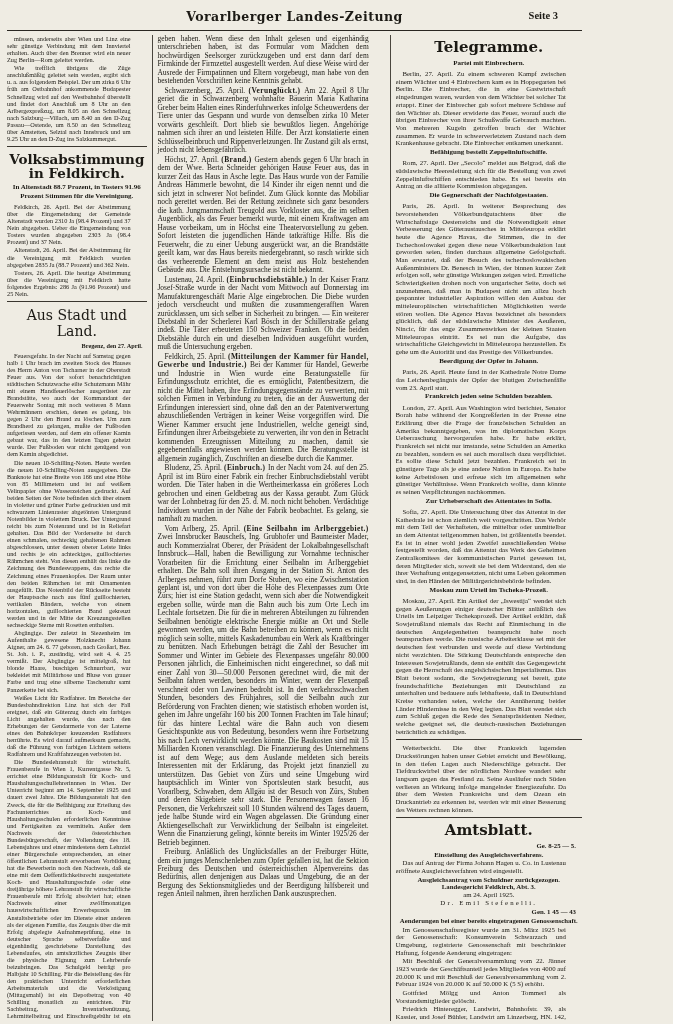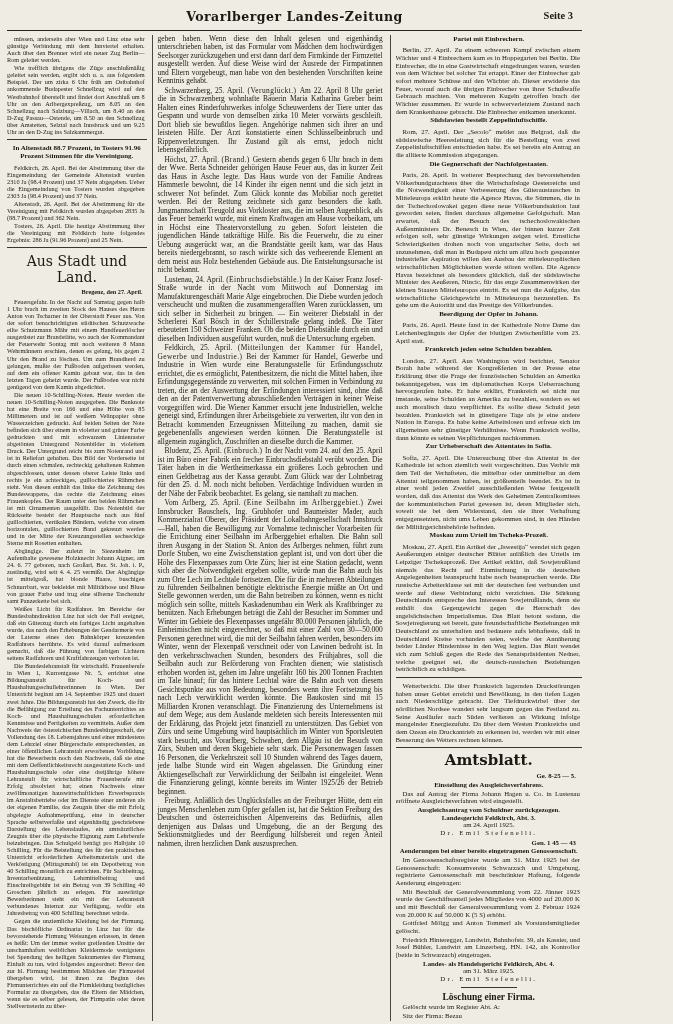--- a/index.html
+++ b/index.html
@@ -9,32 +9,32 @@
     font-family:"Liberation Serif","DejaVu Serif",serif;
     color:#1b1914;
   }
   .page{width:589px;height:1024px;position:relative;box-sizing:border-box;padding:6px 7px 0 7px;}
   
   .hdr{position:relative;height:24px;border-bottom:1.6px solid #2a2722;}
   .masthead{
     position:absolute;left:0;right:0;top:3px;text-align:center;
     font-family:"DejaVu Serif",serif;font-weight:700;font-size:12.5px;letter-spacing:.5px;
   }
-  .pagelabel{position:absolute;right:9px;top:4px;font-weight:700;font-size:10.5px;}
+  .pagelabel{position:absolute;right:24px;top:4px;font-weight:700;font-size:10.5px;}
   
   .cols{display:flex;align-items:stretch;height:986px;overflow:hidden;margin-top:4px;}
   .vrule{width:1px;background:#4a463e;margin:0 5px;}
   .col{overflow:hidden;}
   .col1{width:161px;font-size:6.25px;line-height:1.13;}
   .col2{width:262px;font-size:7.45px;line-height:1.14;}
   .col3{width:215px;font-size:6.8px;line-height:1.13;}
-  p.para{margin:0 2px 1px 0;text-align:justify;text-indent:7px;}
+  p.para{margin:0 16px 1px 0;text-align:justify;text-indent:7px;}
   p.nop{text-indent:0;}
   .lead{font-weight:400;}
-  .tag{font-weight:400;letter-spacing:.4px;}
+  .tag{font-weight:700;letter-spacing:.4px;}
   .head1{
     font-family:"DejaVu Serif",serif;font-weight:700;text-align:center;
     font-size:13.5px;margin:5px 0 3px 0;line-height:1.05;
   }
   .head1.big{font-size:15px;}
   .subhead{font-weight:700;text-align:center;font-size:7px;margin:0 0 3px 0;line-height:1.2;}
   .sectionhead{
     font-family:"DejaVu Serif",serif;font-weight:400;text-align:center;
     font-size:14px;margin:6px 0 2px 0;
   }
@@ -54,20 +54,21 @@
 <div class="page">
   <div class="hdr">
     <div class="masthead">Vorarlberger Landes-Zeitung</div>
     <div class="pagelabel">Seite 3</div>
   </div>
   <div class="cols">
     <div class="col col1" id="col1">
         <p class="para">müssen, anderseits aber Wien und Linz eine sehr günstige Verbindung mit dem Innviertel erhalten. Auch über den Brenner wird ein neuer Zug Berlin—Rom geleitet werden.</p>
         <p class="para">Wie trefflich übrigens die Züge anschlußmäßig geleitet sein werden, ergibt sich u. a. aus folgendem Beispiel. Der um zirka 6 Uhr früh am Ostbahnhof ankommende Budapester Schnellzug wird auf den Westbahnhof überstellt und findet dort Anschluß um 8 Uhr an den Arlbergexpreßzug, um 8.05 an den Schnellzug nach Salzburg—Villach, um 8.40 an den D-Zug Passau—Ostende, um 8.50 an den Schnellzug über Amstetten, Selztal nach Innsbruck und um 9.25 Uhr an den D-Zug ins Salzkammergut.</p>
         <div class="rule"></div>
+        <div class="head1">Volksabstimmung in Feldkirch.</div>
         <div class="subhead">In Altenstadt 88.7 Prozent, in Tosters 91.96 Prozent Stimmen für die Vereinigung.</div>
         <p class="para"><span class="lead">Feldkirch, 26. April. </span>Bei der Abstimmung über die Eingemeindung der Gemeinde Altenstadt wurden 2310 Ja (98.4 Prozent) und 37 Nein abgegeben. Ueber die Eingemeindung von Tosters wurden abgegeben 2303 Ja (98.4 Prozent) und 37 Nein.</p>
         <p class="para"><span class="lead">Altenstadt, 26. April. </span>Bei der Abstimmung für die Vereinigung mit Feldkirch wurden abgegeben 2835 Ja (88.7 Prozent) und 362 Nein.</p>
         <p class="para"><span class="lead">Tosters, 26. April. </span>Die heutige Abstimmung über die Vereinigung mit Feldkirch hatte folgendes Ergebnis: 286 Ja (91.96 Prozent) und 25 Nein.</p>
         <div class="rule"></div>
         <div class="sectionhead">Aus Stadt und Land.</div>
         <div class="dateline">Bregenz, den 27. April.</div>
         <p class="para"><span class="lead">Feuersgefahr. </span>In der Nacht auf Samstag gegen halb 1 Uhr brach im zweiten Stock des Hauses des Herrn Anton von Tscharner in der Oberstadt Feuer aus. Von der sofort benachrichtigten städtischen Schutzwache eilte Schutzmann Mähr mit einem Handfeuerlöscher ausgerüstet zur Brandstätte, wo auch der Kommandant der Feuerwehr Sontag mit noch weiteren 8 Mann Wehrmännern erschien, denen es gelang, bis gegen 2 Uhr den Brand zu löschen. Um zum Brandherd zu gelangen, mußte der Fußboden aufgerissen werden, auf dem ein offener Kamin gebaut war, das in den letzten Tagen geheizt wurde. Der Fußboden war nicht genügend von dem Kamin abgedichtet.</p>
         <p class="para"><span class="lead">Die neuen 10-Schilling-Noten. </span>Heute werden die neuen 10-Schilling-Noten ausgegeben. Die Banknote hat eine Breite von 166 und eine Höhe von 85 Millimetern und ist auf weißem Velinpapier ohne Wasserzeichen gedruckt. Auf beiden Seiten der Note befinden sich über einem in violetter und grüner Farbe gedruckten und mit schwarzem Linienraster abgetönten Untergrund Notenbilder in violettem Druck. Der Untergrund reicht bis zum Notenrand und ist in Reliefart gehalten. Das Bild der Vorderseite ist durch einen schmalen, rechteckig gehaltenen Rahmen abgeschlossen, unter dessen oberer Leiste links und rechts je ein achteckiges, guillochiertes Rähmchen steht. Von diesen enthält das linke die Zeichnung des Bundeswappens, das rechte die Zeichnung eines Frauenkopfes. Der Raum unter den beiden Rähmchen ist mit Ornamenten ausgefüllt. Das Notenbild der Rückseite besteht der Hauptsache nach aus fünf guillochierten, vertikalen Bändern, welche von einem horizontalen, guillochierten Band gekreuzt werden und in der Mitte der Kreuzungsstellen sechseckige Sterne mit Rosetten enthalten.</p>
         <p class="para"><span class="lead">Abgängige. </span>Der zuletzt in Siezenheim im Aufenthalte gewesene Holzknecht Johann Aigner, am 24. 6. 77 geboren, nach Großarl, Bez. St. Joh. i. P., zuständig, wird seit 4. 4. 25 vermißt. Der Abgängige ist mittelgroß, hat blonde Haare, buschigen Schnurrbart, war bekleidet mit Militärhose und Bluse von grauer Farbe und trug eine silberne Taschenuhr samt Panzerkette bei sich.</p>
@@ -81,23 +82,24 @@
         <p class="para"><span class="lead">Schwarzenberg, 25. April. </span><span class="tag">(Verunglückt.) </span>Am 22. April 8 Uhr geriet die in Schwarzenberg wohnhafte Bäuerin Maria Katharina Greber beim Halten eines Rinderfuhrwerkes infolge Scheuwerdens der Tiere unter das Gespann und wurde von demselben zirka 10 Meter vorwärts geschleift. Dort blieb sie bewußtlos liegen. Angehörige nahmen sich ihrer an und leisteten Hilfe. Der Arzt konstatierte einen Schlüsselbeinbruch und Rippenverletzungen. Ihr Zustand gilt als ernst, jedoch nicht lebensgefährlich.</p>
         <p class="para"><span class="lead">Höchst, 27. April. </span><span class="tag">(Brand.) </span>Gestern abends gegen 6 Uhr brach in dem der Wwe. Berta Schneider gehörigen Hause Feuer aus, das in kurzer Zeit das Haus in Asche legte. Das Haus wurde von der Familie Andreas Hämmerle bewohnt, die 14 Kinder ihr eigen nennt und die sich jetzt in schwerer Not befindet. Zum Glück konnte das Mobiliar noch gerettet werden. Bei der Rettung zeichnete sich ganz besonders die kath. Jungmannschaft Treugold aus Vorkloster aus, die im selben Augenblick, als das Feuer bemerkt wurde, mit einem Kraftwagen am Hause vorbeikam, um in Höchst eine Theatervorstellung zu geben. Sofort leisteten die jugendlichen Hände tatkräftige Hilfe. Bis die Feuerwehr, die zu einer Uebung ausgerückt war, an die Brandstätte geeilt kam, war das Haus bereits niedergebrannt, so rasch wirkte sich das verheerende Element an dem meist aus Holz bestehenden Gebäude aus. Die Entstehungsursache ist nicht bekannt.</p>
         <p class="para"><span class="lead">Lustenau, 24. April. </span><span class="tag">(Einbruchsdiebstähle.) </span>In der Kaiser Franz Josef-Straße wurde in der Nacht vom Mittwoch auf Donnerstag im Manufakturengeschäft Marie Alge eingebrochen. Die Diebe wurden jedoch verscheucht und mußten die zusammengerafften Waren zurücklassen, um sich selber in Sicherheit zu bringen. — Ein weiterer Diebstahl in der Scherlerei Karl Bösch in der Schillerstraße gelang indeß. Die Täter erbeuteten 150 Schweizer Franken. Ob die beiden Diebstähle durch ein und dieselben Individuen ausgeführt wurden, muß die Untersuchung ergeben.</p>
         <p class="para"><span class="lead">Feldkirch, 25. April. </span><span class="tag">(Mitteilungen der Kammer für Handel, Gewerbe und Industrie.) </span>Bei der Kammer für Handel, Gewerbe und Industrie in Wien wurde eine Beratungsstelle für Erfindungsschutz errichtet, die es ermöglicht, Patentbesitzern, die nicht die Mittel haben, ihre Erfindungsgegenstände zu verwerten, mit solchen Firmen in Verbindung zu treten, die an der Auswertung der Erfindungen interessiert sind, ohne daß den an der Patentverwertung abzuschließenden Verträgen in keiner Weise vorgegriffen wird. Die Wiener Kammer ersucht jene Industriellen, welche geneigt sind, Erfindungen ihrer Arbeitsgebiete zu verwerten, ihr von den in Betracht kommenden Erzeugnissen Mitteilung zu machen, damit sie gegebenenfalls angewiesen werden können. Die Beratungsstelle ist allgemein zugänglich, Zuschriften an dieselbe durch die Kammer.</p>
         <p class="para"><span class="lead">Bludenz, 25. April. </span><span class="tag">(Einbruch.) </span>In der Nacht vom 24. auf den 25. April ist im Büro einer Fabrik ein frecher Einbruchsdiebstahl verübt worden. Die Täter haben in die Wertheimerkassa ein größeres Loch gebrochen und einen Geldbetrag aus der Kassa geraubt. Zum Glück war der Lohnbetrag für den 25. d. M. noch nicht behoben. Verdächtige Individuen wurden in der Nähe der Fabrik beobachtet. Es gelang, sie namhaft zu machen.</p>
         <p class="para"><span class="lead">Vom Arlberg, 25. April. </span><span class="tag">(Eine Seilbahn im Arlberggebiet.) </span>Zwei Innsbrucker Bauschefs, Ing. Grubhofer und Baumeister Mader, auch Kommerzialrat Oberer, der Präsident der Lokalbahngesellschaft Innsbruck—Hall, haben die Bewilligung zur Vornahme technischer Vorarbeiten für die Errichtung einer Seilbahn im Arlberggebiet erhalten. Die Bahn soll ihren Ausgang in der Station St. Anton des Arlberges nehmen, führt zum Dorfe Stuben, wo eine Zwischenstation geplant ist, und von dort über die Höhe des Flexenpasses zum Orte Zürs; hier ist eine Station gedacht, wenn sich aber die Notwendigkeit ergeben sollte, würde man die Bahn auch bis zum Orte Lech im Lechtale fortsetzen. Die für die in mehreren Abteilungen zu führenden Seilbahnen benötigte elektrische Energie müßte an Ort und Stelle gewonnen werden, um die Bahn betreiben zu können, wenn es nicht möglich sein sollte, mittels Kaskadenumbau ein Werk als Kraftbringer zu benützen. Nach Erhebungen beträgt die Zahl der Besucher im Sommer und Winter im Gebiete des Flexenpasses ungefähr 80.000 Personen jährlich, die Einheimischen nicht eingerechnet, so daß mit einer Zahl von 30—50.000 Personen gerechnet wird, die mit der Seilbahn fahren werden, besonders im Winter, wenn der Flexenpaß verschneit oder von Lawinen bedroht ist. In den verkehrsschwachen Stunden, besonders des Frühjahres, soll die Seilbahn auch zur Beförderung von Frachten dienen; wie statistisch erhoben worden ist, gehen im Jahre ungefähr 160 bis 200 Tonnen Frachten im Tale hinauf; für das hintere Lechtal wäre die Bahn auch von diesem Gesichtspunkte aus von Bedeutung, besonders wenn ihre Fortsetzung bis nach Lech verwirklicht werden könnte. Die Baukosten sind mit 15 Milliarden Kronen veranschlagt. Die Finanzierung des Unternehmens ist auf dem Wege; aus dem Auslande meldeten sich bereits Interessenten mit der Erklärung, das Projekt jetzt finanziell zu unterstützen. Das Gebiet von Zürs und seine Umgebung wird hauptsächlich im Winter von Sportsleuten stark besucht, aus Vorarlberg, Schwaben, dem Allgäu ist der Besuch von Zürs, Stuben und deren Skigebiete sehr stark. Die Personenwagen fassen 16 Personen, die Verkehrszeit soll 10 Stunden während des Tages dauern, jede halbe Stunde wird ein Wagen abgelassen. Die Gründung einer Aktiengesellschaft zur Verwirklichung der Seilbahn ist eingeleitet. Wenn die Finanzierung gelingt, könnte bereits im Winter 1925/26 der Betrieb beginnen.</p>
         <p class="para"><span class="lead">Freiburg. </span>Anläßlich des Unglücksfalles an der Freiburger Hütte, dem ein junges Menschenleben zum Opfer gefallen ist, hat die Sektion Freiburg des Deutschen und österreichischen Alpenvereins das Bedürfnis, allen denjenigen aus Dalaas und Umgebung, die an der Bergung des Sektionsmitgliedes und der Beerdigung hilfsbereit und regen Anteil nahmen, ihren herzlichen Dank auszusprechen.</p>
       </div>
     <div class="vrule"></div>
     <div class="col col3" id="col3">
+        <div class="head1 big">Telegramme.</div>
         <div class="subhead">Partei mit Einbrechern.</div>
         <p class="para"><span class="lead">Berlin, 27. April. </span>Zu einem schweren Kampf zwischen einem Wächter und 4 Einbrechern kam es in Hoppegarten bei Berlin. Die Einbrecher, die in eine Gastwirtschaft eingedrungen waren, wurden von dem Wächter bei solcher Tat ertappt. Einer der Einbrecher gab sofort mehrere Schüsse auf den Wächter ab. Dieser erwiderte das Feuer, worauf auch die übrigen Einbrecher von ihrer Schußwaffe Gebrauch machten. Von mehreren Kugeln getroffen brach der Wächter zusammen. Er wurde in schwerverletztem Zustand nach dem Krankenhause gebracht. Die Einbrecher entkamen unerkannt.</p>
-        <div class="subhead">Südslawien bestellt Zeppelinluftschiffe.</div>
+        <div class="subhead">Befähigung bestellt Zeppelinluftschiffe.</div>
         <p class="para"><span class="lead">Rom, 27. April. </span>Der „Secolo“ meldet aus Belgrad, daß die südslawische Heeresleitung sich für die Bestellung von zwei Zeppelinluftschiffen entschieden habe. Es sei bereits ein Antrag an die alliierte Kommission abgegangen.</p>
         <div class="subhead">Die Gegnerschaft der Nachfolgestaaten.</div>
         <p class="para"><span class="lead">Paris, 26. April. </span>In weiterer Besprechung des bevorstehenden Völkerbundgutachtens über die Wirtschaftslage Oesterreichs und die Notwendigkeit einer Verbesserung des Güteraustausches in Mitteleuropa erklärt heute die Agence Havas, die Stimmen, die in der Tschechoslowakei gegen diese neue Völkerbundsaktion laut geworden seien, finden durchaus allgemeine Gefolgschaft. Man erwartet, daß der Besuch des tschechoslowakischen Außenministers Dr. Benesch in Wien, der binnen kurzer Zeit erfolgen soll, sehr günstige Wirkungen zeigen wird. Ernstliche Schwierigkeiten drohen noch von ungarischer Seite, doch sei anzunehmen, daß man in Budapest nicht um allzu hoch gespannter industrieller Aspiration willen den Ausbau der mitteleuropäischen wirtschaftlichen Möglichkeiten werde stören wollen. Die Agence Havas bezeichnet als besonders glücklich, daß der südslawische Minister des Aeußeren, Nincic, für das enge Zusammenwirken der kleinen Staaten Mitteleuropas eintritt. Es sei nun die Aufgabe, das wirtschaftliche Gleichgewicht in Mitteleuropa herzustellen. Es gehe um die Autorität und das Prestige des Völkerbundes.</p>
         <div class="subhead">Beerdigung der Opfer in Johann.</div>
         <p class="para"><span class="lead">Paris, 26. April. </span>Heute fand in der Kathedrale Notre Dame das Leichenbegängnis der Opfer der blutigen Zwischenfälle vom 23. April statt.</p>
         <div class="subhead">Frankreich jeden seine Schulden bezahlen.</div>
         <p class="para"><span class="lead">London, 27. April. </span>Aus Washington wird berichtet, Senator Borah habe während der Kongreßferien in der Presse eine Erklärung über die Frage der französischen Schulden an Amerika bekanntgegeben, was im diplomatischen Korps Ueberraschung hervorgerufen habe. Er habe erklärt, Frankreich sei nicht nur imstande, seine Schulden an Amerika zu bezahlen, sondern es sei auch moralisch dazu verpflichtet. Es sollte diese Schuld jetzt bezahlen. Frankreich sei in günstigere Tage als je eine andere Nation in Europa. Es habe keine Arbeitslosen und erfreue sich im allgemeinen sehr günstiger Verhältnisse. Wenn Frankreich wollte, dann könnte es seinen Verpflichtungen nachkommen.</p>
         <div class="subhead">Zur Urheberschaft des Attentates in Sofia.</div>
         <p class="para"><span class="lead">Sofia, 27. April. </span>Die Untersuchung über das Attentat in der Kathedrale ist schon ziemlich weit vorgeschritten. Das Verhör mit dem Teil der Verhafteten, die mittelbar oder unmittelbar an dem Attentat teilgenommen haben, ist größtenteils beendet. Es ist in einer wohl jeden Zweifel ausschließenden Weise festgestellt worden, daß das Attentat das Werk des Geheimen Zentralkomitees der kommunistischen Partei gewesen ist, deren Mitglieder sich, soweit sie bei dem Widerstand, den sie ihrer Verhaftung entgegensetzten, nicht ums Leben gekommen sind, in den Händen der Militärgerichtsbehörde befinden.</p>
         <div class="subhead">Moskau zum Urteil im Tscheka-Prozeß.</div>

